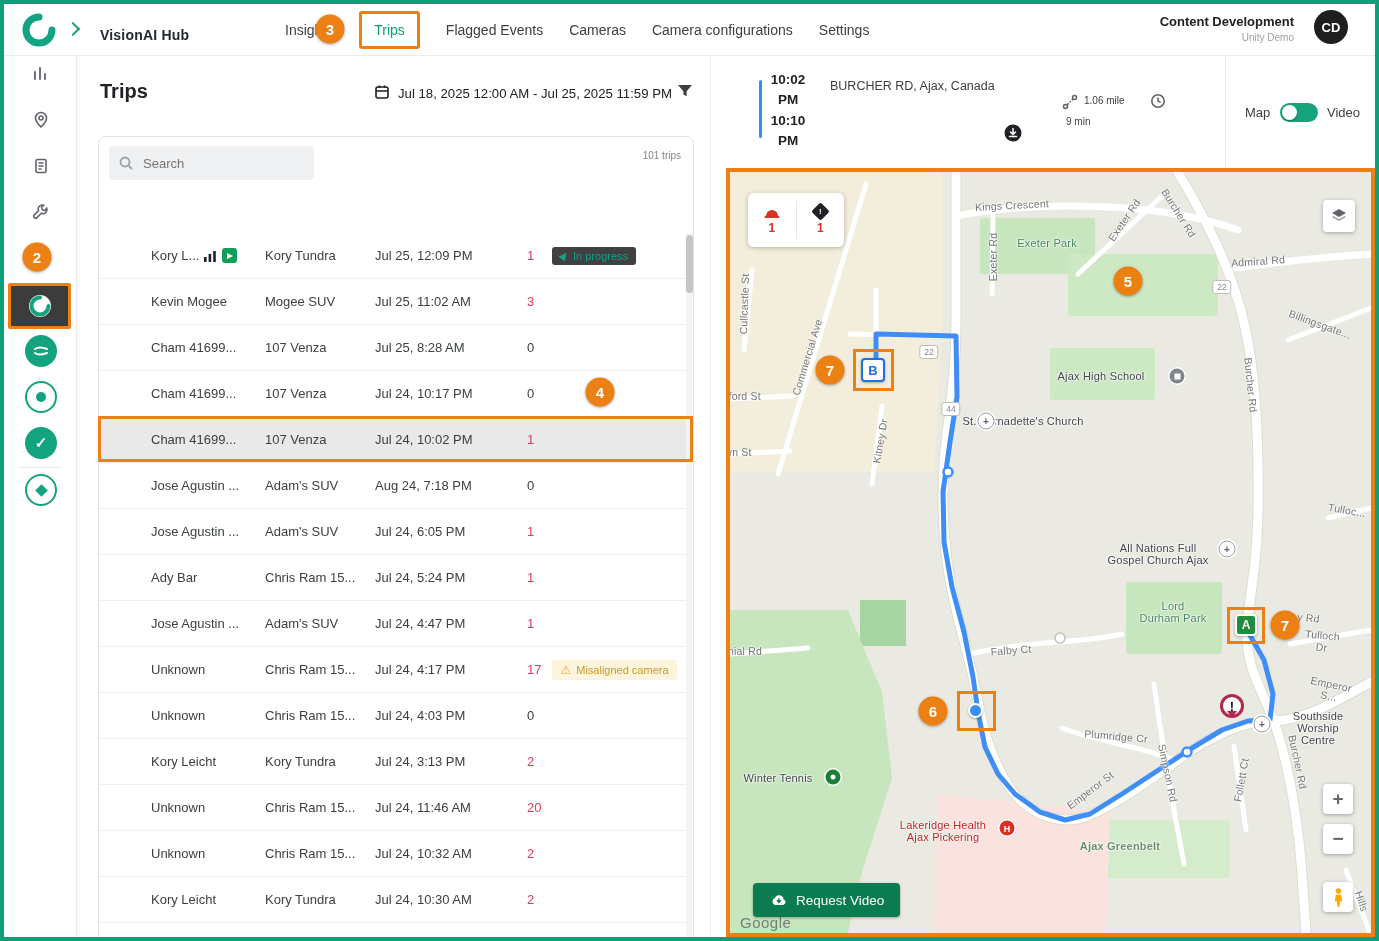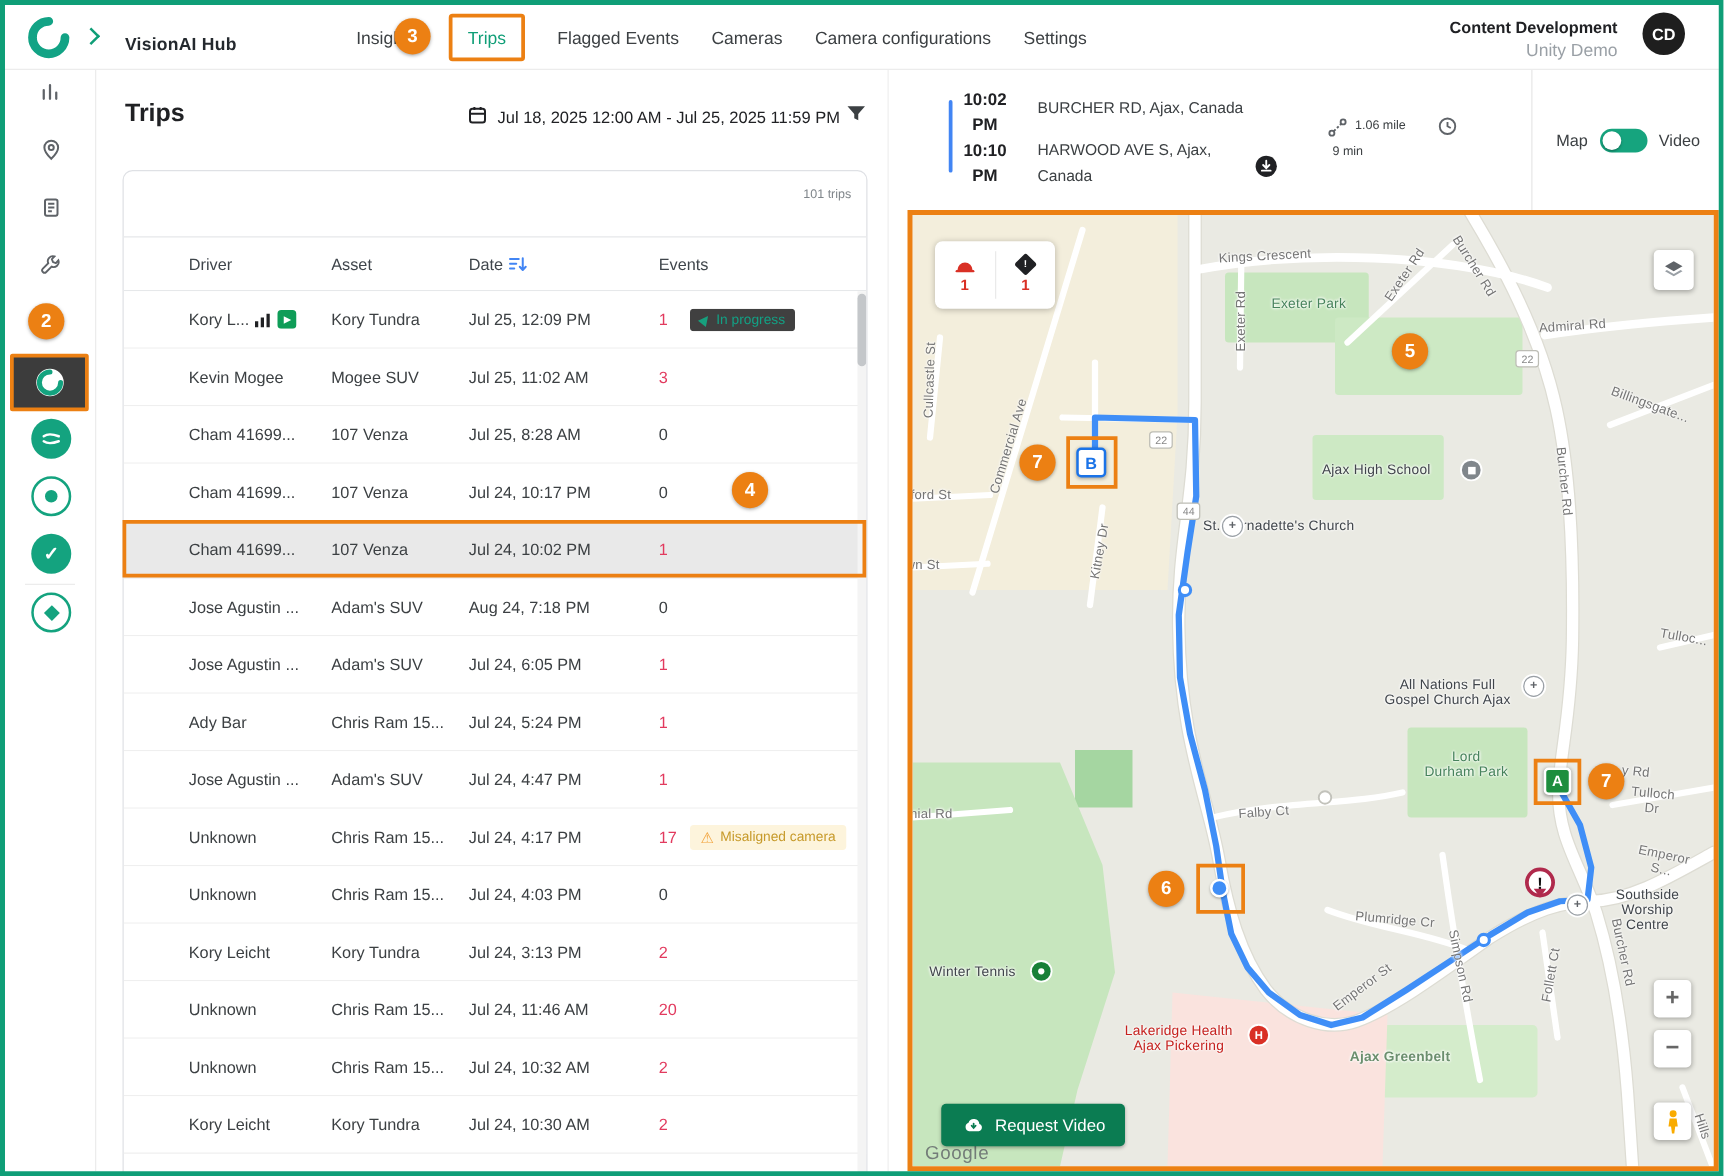--- a/index.html
+++ b/index.html
@@ -8,21 +8,21 @@
   .green-frame{position:absolute;inset:0;border:4px solid #0F9E77;pointer-events:none;z-index:200}
 
   
   .topbar{position:absolute;left:4px;top:4px;right:4px;height:51px;background:#fff;border-bottom:1px solid #ECECEC;z-index:20}
   .app-title{position:absolute;left:96px;top:23px;font-size:14px;font-weight:bold;color:#24292E;letter-spacing:.2px}
   .chev{position:absolute;left:64px;top:20px;width:8px;height:8px;border-top:2.5px solid #0F9E77;border-right:2.5px solid #0F9E77;transform:rotate(45deg)}
   .top-nav{position:absolute;left:281px;top:0;height:51px;display:flex;align-items:center;gap:26px}
   .nav-item{font-size:14px;color:#3C4043;cursor:pointer;white-space:nowrap}
   .nav-item.active{color:#0F9E77;border:3px solid #EC8013;border-radius:3px;padding:8px 12px}
   .acct-org{position:absolute;right:81px;top:10px;font-size:13px;font-weight:bold;color:#202124;text-align:right}
-  .acct-sub{position:absolute;right:81px;top:28px;font-size:14px;color:#9AA0A6;text-align:right}
+  .acct-sub{position:absolute;right:81px;top:28px;font-size:10px;color:#9AA0A6;text-align:right}
   .avatar{position:absolute;left:1310px;top:6px;width:34px;height:34px;border-radius:50%;background:#1E1E1E;color:#fff;font-size:13px;font-weight:bold;display:flex;align-items:center;justify-content:center}
 
   
   .sidebar{position:absolute;left:4px;top:55px;width:72px;bottom:4px;background:#fff;border-right:1px solid #ECECEC;z-index:15}
   .side-ic{position:absolute;left:37px;transform:translate(-50%,-50%);display:flex;align-items:center;justify-content:center;cursor:pointer}
   .side-sel{position:absolute;left:4px;top:228px;width:63px;height:46px;background:#3C3C3C;border:3px solid #EC8013;border-radius:2px;display:flex;align-items:center;justify-content:center;box-sizing:border-box;cursor:pointer}
   .app-circle{width:32px;height:32px;border-radius:50%;box-sizing:border-box;display:flex;align-items:center;justify-content:center}
   .app-fill{background:#14A37F;color:#fff}
   .app-ring{background:#fff;border:2.5px solid #14A37F;color:#14A37F}
   .side-div{position:absolute;left:16px;width:40px;height:1px;background:#ECECEC}
@@ -189,33 +189,28 @@
       </svg>
   </span>
   <div class="date-range">Jul 18, 2025 12:00 AM - Jul 25, 2025 11:59 PM</div>
   <span class="abs" style="left:677px;top:84px">
     <svg width="16" height="15" viewBox="0 0 16 15">
         <path d="M1 1 h14 l-5.4 6.2 v5 l-3.2 -1.7 V7.2 Z" fill="#3C4043"></path>
       </svg>
   </span>
 
   <div class="table-card">
+    <div class="search-box">
+      <svg width="14" height="14" viewBox="0 0 14 14" fill="none" stroke="#9AA0A6" stroke-width="1.8">
+          <circle cx="6" cy="6" r="4.5"></circle>
+          <path d="M9.5 9.5 L13 13"></path>
+        </svg>
+      <input type="text" placeholder="Search" style="">
+    </div>
     <div class="trip-count">101 trips</div>
-    <div class="thead">
-      <div class="cell">Driver</div>
-      <div class="cell">Asset</div>
-      <div class="cell">
-        <span>Date</span>
-        <svg width="15" height="13" viewBox="0 0 15 13">
-            <path d="M1 2.2 h7 M1 6 h5 M1 9.8 h3.4" stroke="#4285F4" stroke-width="1.6" stroke-linecap="round"></path>
-            <path d="M11.2 1.5 V10.6 M8.8 8.4 l2.4 2.6 2.4 -2.6" stroke="#4285F4" stroke-width="1.6" fill="none" stroke-linecap="round" stroke-linejoin="round"></path>
-          </svg>
-      </div>
-      <div class="cell">Events</div>
-    </div>
     <div class="tbody">
         <div class="trow">
           <div class="cell">
             <span>Kory L...</span>
             <span class="cell-ic">
               <svg width="13" height="12" viewBox="0 0 13 12">
                 <rect x="0" y="7" width="2.6" height="5" fill="#202124"></rect>
                 <rect x="4.6" y="4" width="2.6" height="8" fill="#202124"></rect>
                 <rect x="9.2" y="1" width="2.6" height="11" fill="#202124"></rect>
               </svg>
@@ -384,22 +379,20 @@
       </div>
   </div>
 
   <div class="vline"></div>
   <div class="timeline"></div>
   <div class="ttime" style="left:764px;top:70px">10:02
 PM</div>
   <div class="ttime" style="left:764px;top:111px">10:10
 PM</div>
   <div class="tloc" style="left:830px;top:76px">BURCHER RD, Ajax, Canada</div>
-  <div class="tloc" style="left:830px;top:110px">HARWOOD AVE S, Ajax,
-Canada</div>
   <span class="abs" style="left:1004px;top:124px">
     <svg width="18" height="18" viewBox="0 0 18 18">
         <circle cx="9" cy="9" r="8.5" fill="#202124"></circle>
         <path d="M9 4.5 V10 M6.5 8 L9 10.5 11.5 8 M5.5 12.5 h7" stroke="#fff" stroke-width="1.5" fill="none" stroke-linecap="round"></path>
       </svg>
   </span>
   <span class="abs" style="left:1062px;top:94px">
     <svg width="16" height="16" viewBox="0 0 16 16" fill="none" stroke="#5F6368" stroke-width="1.5">
         <circle cx="3.5" cy="12.5" r="2"></circle>
         <circle cx="12.5" cy="3.5" r="2"></circle>

